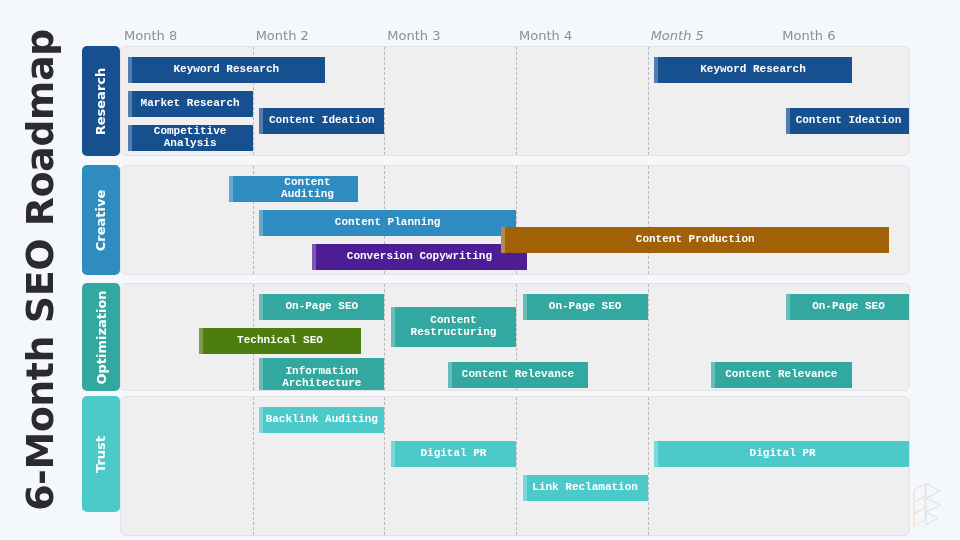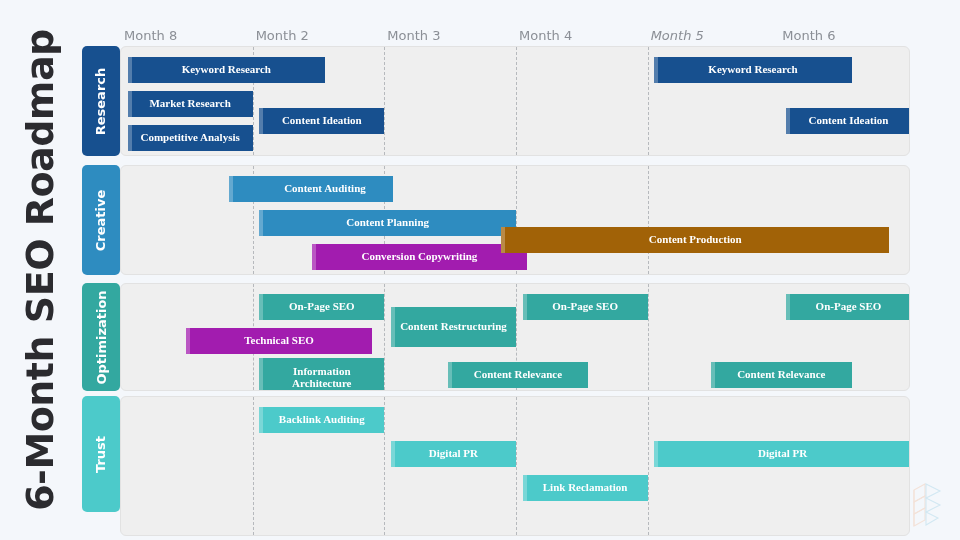--- a/index.html
+++ b/index.html
@@ -90,21 +90,21 @@
   .bar{
     position:absolute;
     height:26px;
     box-sizing:border-box;
     display:flex;
     align-items:center;
     justify-content:center;
     color:#ffffff;
     font-size:11px;
     font-weight:bold;
-    font-family:Liberation Serif, serif;
+    font-family:Liberation Mono, monospace;
     text-align:center;
     line-height:1.06;
     padding:0 4px;
   }
   .bar .edge{
     position:absolute;
     left:0;top:0;bottom:0;
     width:4px;
     background:rgba(255,255,255,0.26);
   }
@@ -173,29 +173,29 @@
       </div>
       <div class="row" style="top: 165px; height: 110px;">
         <div class="row-tab" style="height: 110px; background: rgb(46, 140, 192);">
           <span>Creative</span>
         </div>
         <div class="row-panel" style="height: 110px;">
           <div class="gridline" style="left: 131.667px;"></div>
           <div class="gridline" style="left: 263.333px;"></div>
           <div class="gridline" style="left: 395px;"></div>
           <div class="gridline" style="left: 526.667px;"></div>
-          <div class="bar" style="left: 107.967px; width: 164px; top: 10px; background: rgb(46, 140, 192); padding-left: 32px;">
+          <div class="bar" style="left: 107.967px; width: 129px; top: 10px; background: rgb(46, 140, 192); padding-left: 32px;">
             <div class="edge"></div>
             <div class="lbl">Content Auditing</div>
           </div>
           <div class="bar" style="left: 138.25px; width: 256.75px; top: 44px; background: rgb(46, 140, 192);">
             <div class="edge"></div>
             <div class="lbl">Content Planning</div>
           </div>
-          <div class="bar" style="left: 190.917px; width: 215px; top: 78px; background: #a21caf;">
+          <div class="bar" style="left: 190.917px; width: 215px; top: 78px; background: #4c1d95;">
             <div class="edge"></div>
             <div class="lbl">Conversion Copywriting</div>
           </div>
           <div class="bar" style="left: 380px; width: 388.417px; top: 61px; background: #a16207;">
             <div class="edge"></div>
             <div class="lbl">Content Production</div>
           </div>
         </div>
       </div>
       <div class="row" style="top: 283px; height: 108px;">
@@ -204,21 +204,21 @@
         </div>
         <div class="row-panel" style="height: 108px;">
           <div class="gridline" style="left: 131.667px;"></div>
           <div class="gridline" style="left: 263.333px;"></div>
           <div class="gridline" style="left: 395px;"></div>
           <div class="gridline" style="left: 526.667px;"></div>
           <div class="bar" style="left: 138.25px; width: 125.083px; top: 10px; background: rgb(51, 168, 160);">
             <div class="edge"></div>
             <div class="lbl">On-Page SEO</div>
           </div>
-          <div class="bar" style="left: 65px; width: 186px; top: 44px; background: #a21caf;">
+          <div class="bar" style="left: 78px; width: 162px; top: 44px; background: #4d7c0f;">
             <div class="edge"></div>
             <div class="lbl">Technical SEO</div>
           </div>
           <div class="bar tall" style="left: 138.25px; width: 125.083px; top: 74px; background: rgb(51, 168, 160);">
             <div class="edge"></div>
             <div class="lbl">Information Architecture</div>
           </div>
           <div class="bar tall" style="left: 269.917px; width: 125.083px; top: 23px; background: rgb(51, 168, 160);">
             <div class="edge"></div>
             <div class="lbl">Content Restructuring</div>

